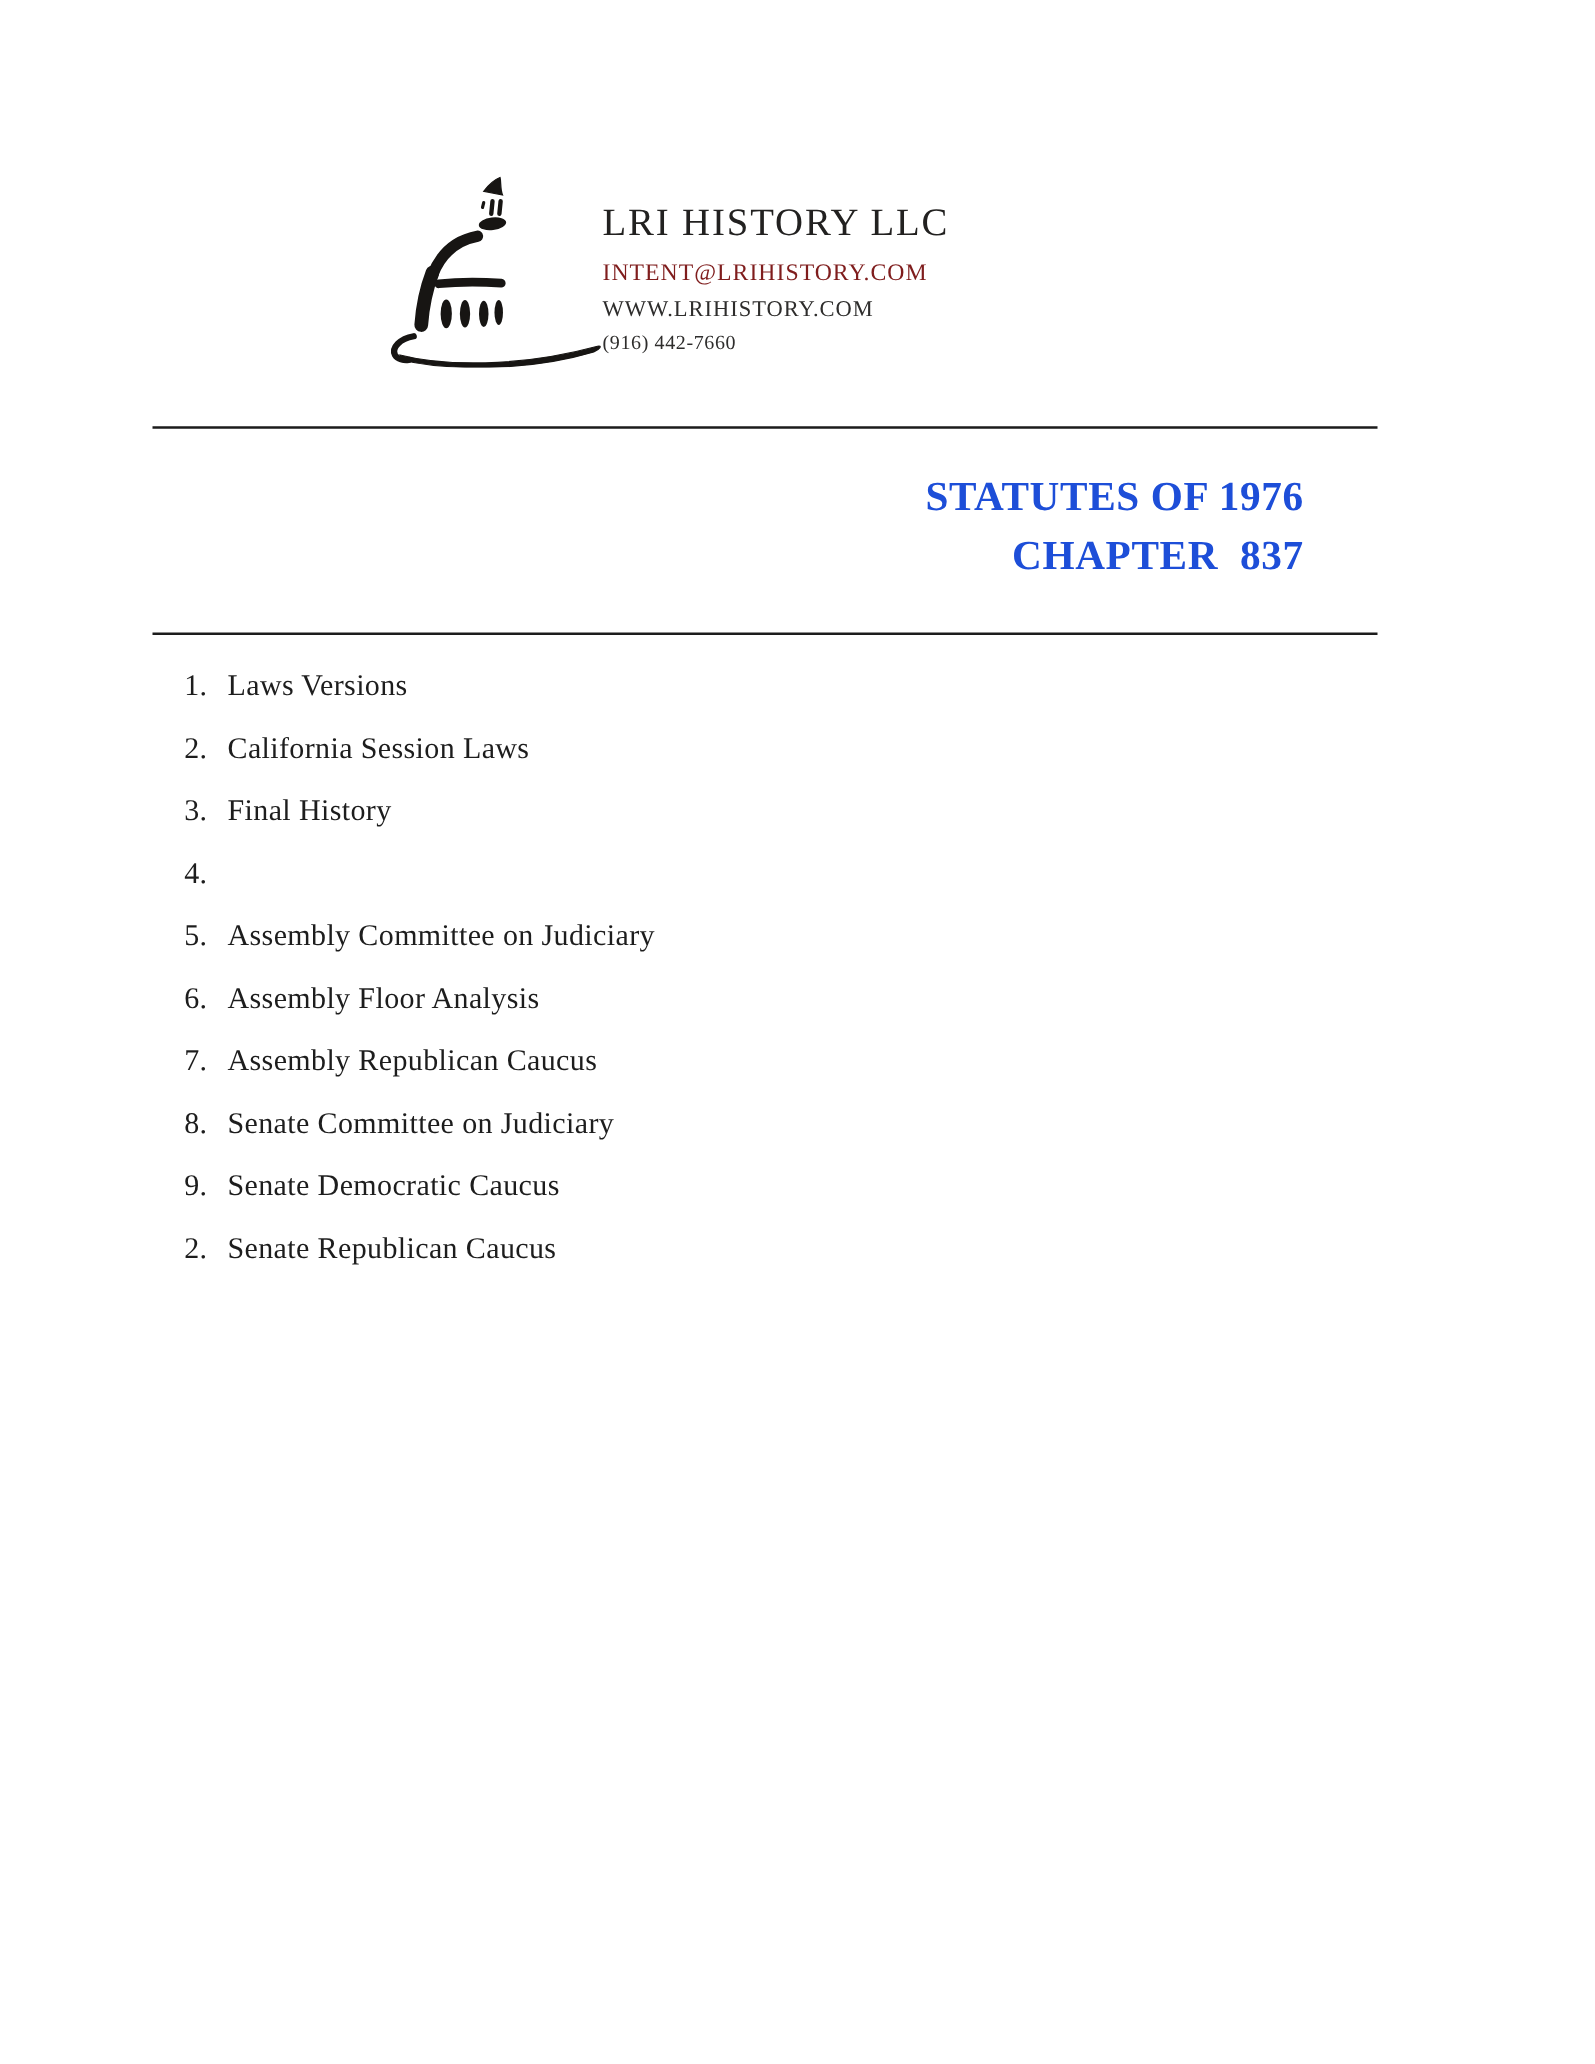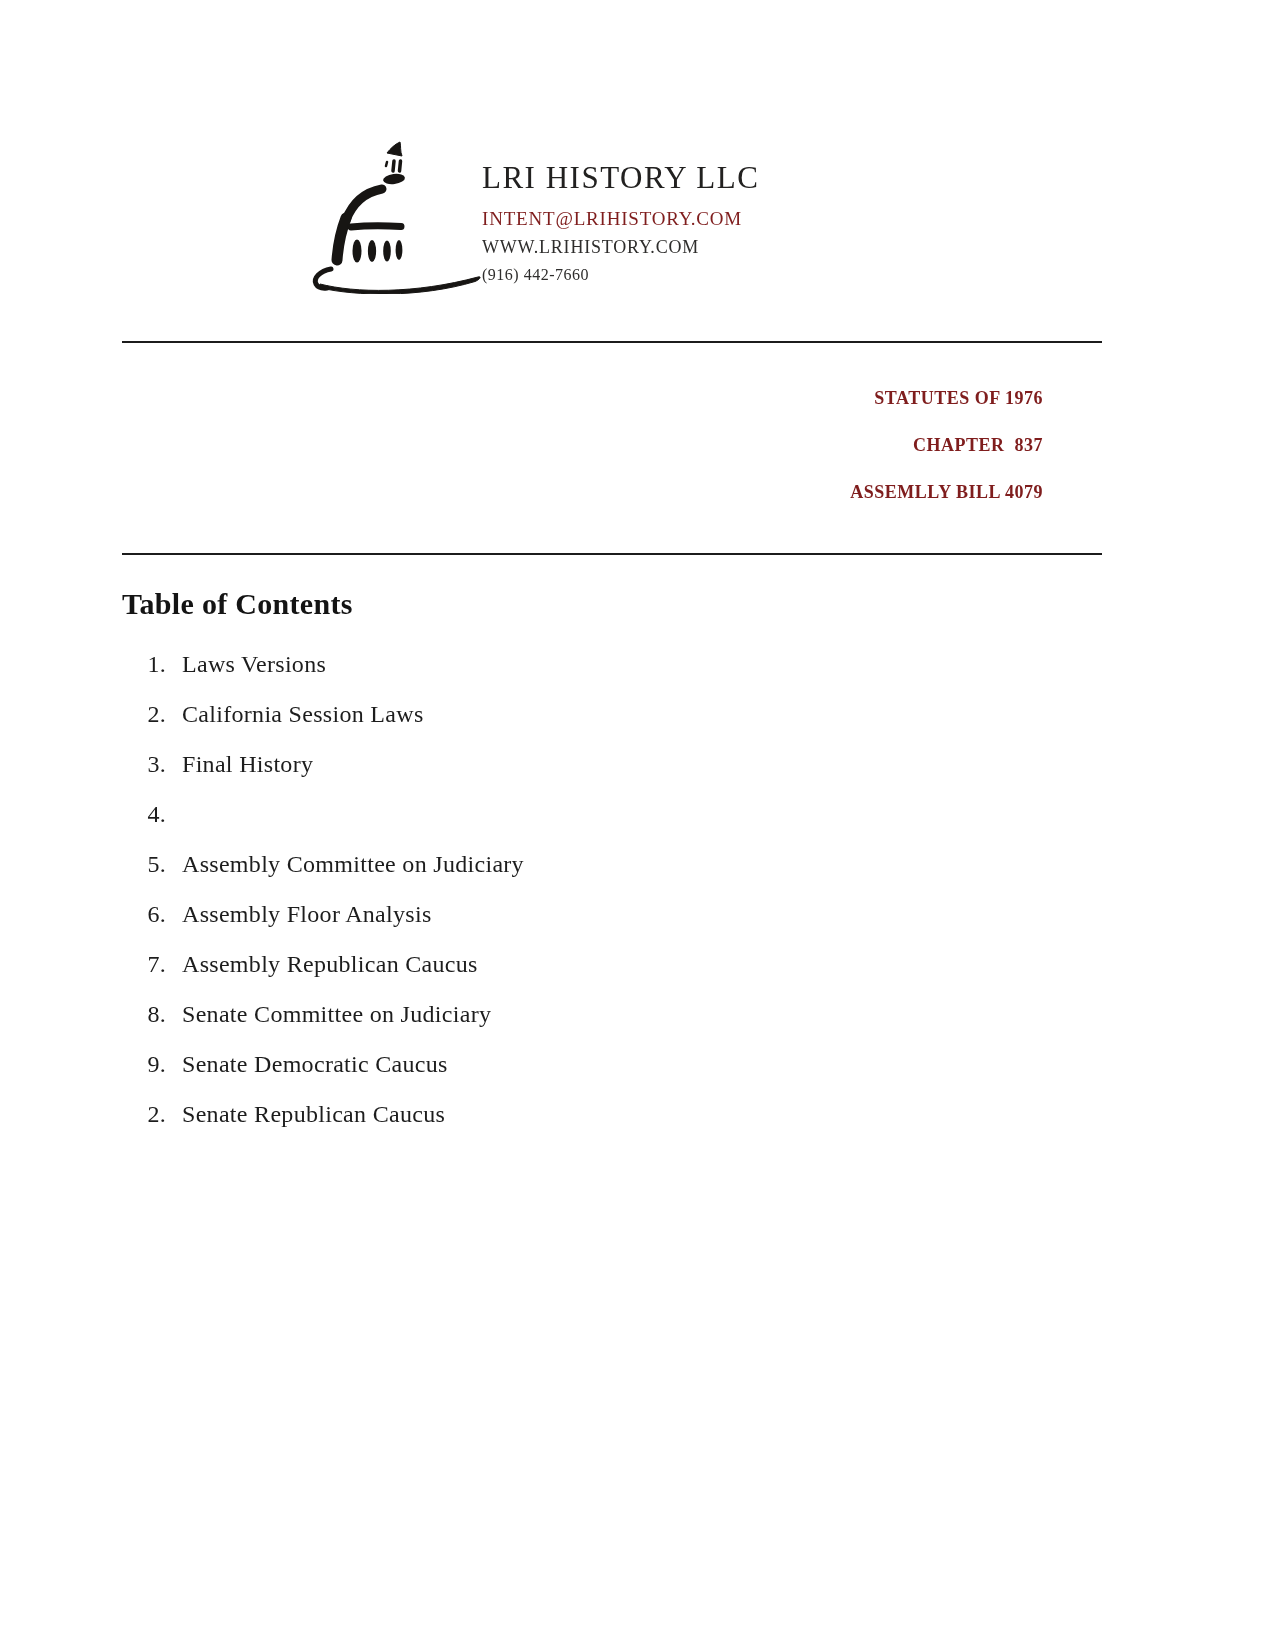--- a/index.html
+++ b/index.html
@@ -71,23 +71,23 @@
     border-top: 2px solid #1c1c1c;
     width: 980px;
     height: 0;
   }
 
   
   .title-block {
     margin-top: 32px;
     padding-right: 59px;
     text-align: right;
-    color: #7f1d1d;
+    color: #1d4ed8;
     font-weight: bold;
-    font-size: 18px;
+    font-size: 33px;
     line-height: 47px;
     letter-spacing: 0.5px;
   }
   .title-line { white-space: pre; }
 
   .title-block + .rule { margin-top: 37px; }
 
   
   .toc-heading {
     margin-top: 30px;
@@ -159,27 +159,25 @@
       <div class="org-web">WWW.LRIHISTORY.COM</div>
       <div class="org-phone">(916) 442-7660</div>
     </div>
   </header>
 
   <hr class="rule">
 
   <section class="title-block">
     <div class="title-line">STATUTES OF 1976</div>
     <div class="title-line">CHAPTER  837</div>
-    <div class="title-line">ASSEMLLY BILL 4079</div>
   </section>
 
   <hr class="rule">
 
   <main>
-    <h1 class="toc-heading">Table of Contents</h1>
     <ol class="toc-list">
       <li class="toc-item">
         <span class="toc-num">1.</span>
         <span class="toc-label">Laws Versions</span>
       </li>
       <li class="toc-item">
         <span class="toc-num">2.</span>
         <span class="toc-label">California Session Laws</span>
       </li>
       <li class="toc-item">

